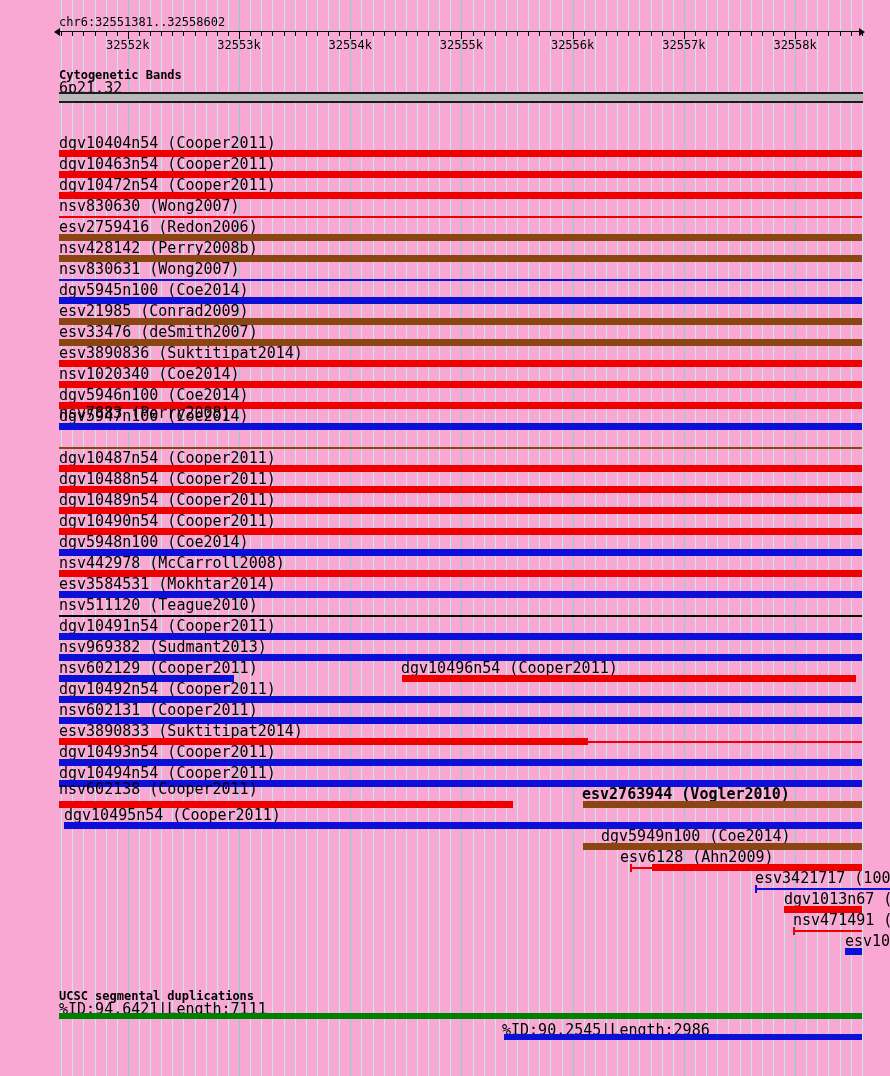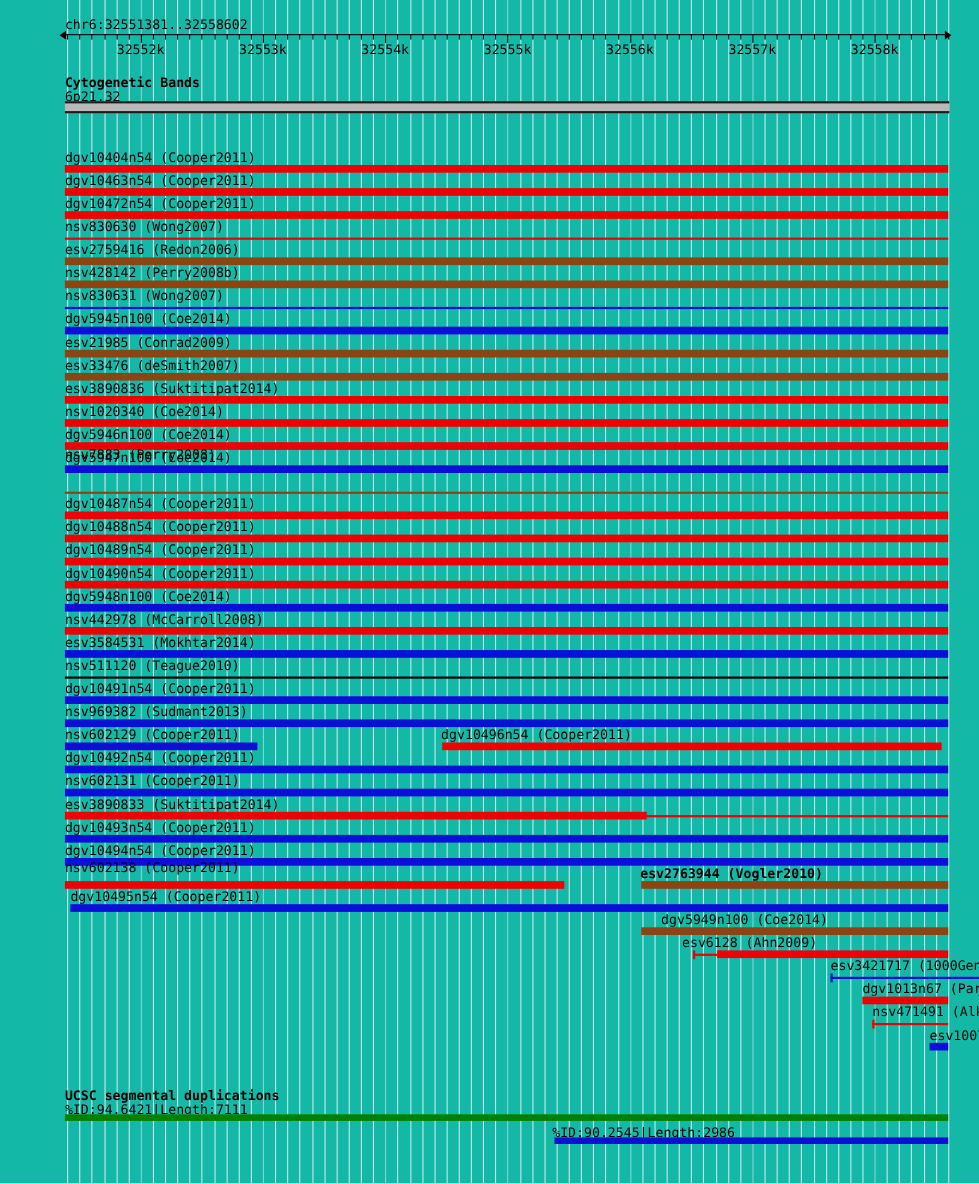--- a/index.html
+++ b/index.html
@@ -1,21 +1,21 @@
 <!DOCTYPE html>
 <html><head>
 <meta charset="utf-8">
 <style>
   html,body { margin:0; padding:0; background:#fff; }
   .canvas {
-    position:relative; width:890px; height:1076px; background:#14b8a6;
+    position:relative; width:890px; height:1076px; background:#f9a8d4;
     font-family:"DejaVu Sans Mono", monospace; overflow:hidden; color:#000;
   }
   .grid-line { position:absolute; top:0; height:1076px; width:1px; }
-  .txt { position:absolute; white-space:nowrap; font-size:12px; line-height:13px; }
+  .txt { position:absolute; white-space:nowrap; font-size:15px; line-height:13px; }
   .hdr { position:absolute; white-space:nowrap; font-size:12px; line-height:13px; font-weight:bold; }
   .ruler-line { position:absolute; height:1px; background:#000; }
   .tick { position:absolute; width:1px; background:#000; }
   .tick-label { position:absolute; font-size:12px; line-height:12px; transform:translateX(-50%); }
   .arrow { position:absolute; width:0; height:0; border-top:4px solid transparent; border-bottom:4px solid transparent; }
   .arrow-l { border-right:6px solid #000; }
   .arrow-r { border-left:6px solid #000; }
   .band {
     position:absolute; box-sizing:border-box; height:11px;
     background:#b9b9b9; border-top:2px solid #1c1c1c; border-bottom:2px solid #1c1c1c;

